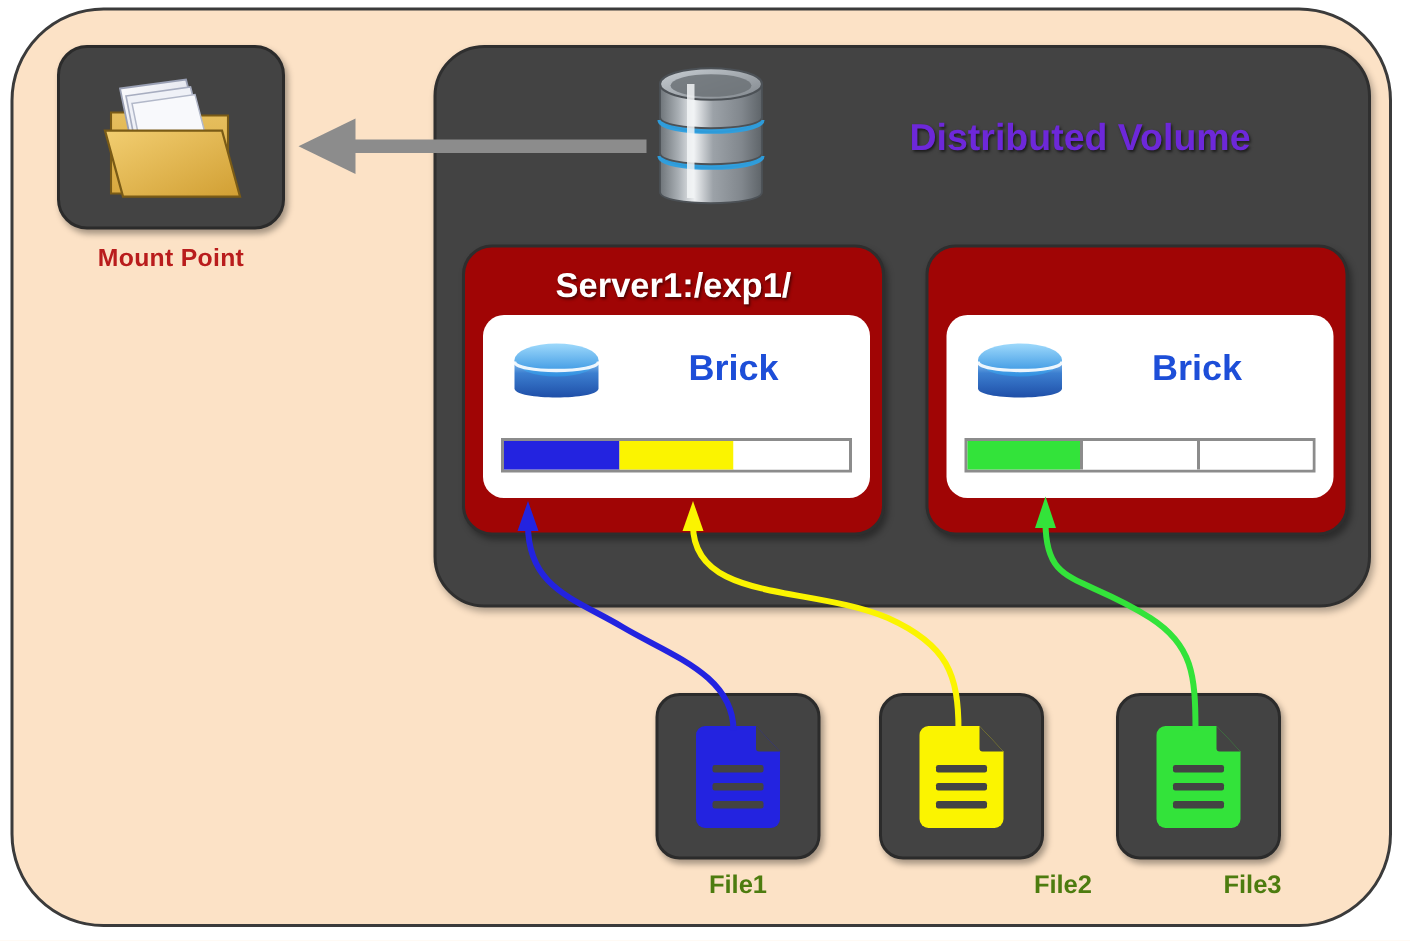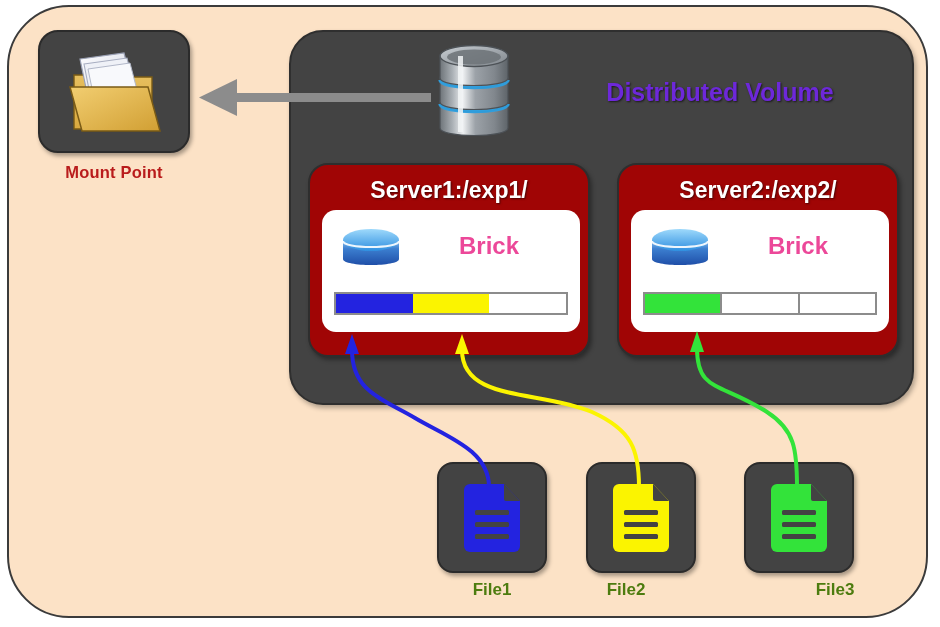--- a/index.html
+++ b/index.html
@@ -147,21 +147,21 @@
     height: 48px;
   }
   .brick-title {
     position: absolute;
     left: 92px;
     top: 22px;
     width: 150px;
     text-align: center;
     font-size: 24px;
     font-weight: bold;
-    color: #ec4899;
+    color: #1d4ed8;
   }
 
   
   .capacity-bar {
     position: absolute;
     left: 12px;
     bottom: 17px;
     width: 234px;
     height: 23px;
     display: flex;
@@ -198,21 +198,21 @@
   .file-label {
     position: absolute;
     top: 580px;
     width: 110px;
     text-align: center;
     font-size: 17px;
     font-weight: bold;
     color: #4d7c0f;
   }
   #file-label-1 { left: 437px; }
-  #file-label-2 { left: 571px; }
+  #file-label-2 { left: 618px; text-align: right; }
   #file-label-3 { left: 780px; }
 
   
   #connectors {
     position: absolute;
     left: 0;
     top: 0;
     width: 940px;
     height: 627px;
     pointer-events: none;
@@ -320,21 +320,20 @@
       <div class="brick-title">Brick</div>
       <div class="capacity-bar">
         <div class="cap-seg" style="background:#2323E0;"></div>
         <div class="cap-seg" style="background:#FBF400;"></div>
         <div class="cap-seg" style="background:#FFFFFF;"></div>
       </div>
     </div>
   </div>
 
   <div class="server-box" id="server-box-2">
-    <div class="server-label">Server2:/exp2/</div>
     <div class="brick-card">
       <svg class="brick-disk" viewBox="0 0 62 48">
         <defs>
           <linearGradient id="diskTop2" x1="0" y1="0" x2="0" y2="1">
             <stop offset="0" stop-color="#9ED9FB"></stop>
             <stop offset="1" stop-color="#2F8FE0"></stop>
           </linearGradient>
           <linearGradient id="diskBody2" x1="0" y1="0" x2="0" y2="1">
             <stop offset="0" stop-color="#8EC5F2"></stop>
             <stop offset="0.35" stop-color="#3C7FD0"></stop>

